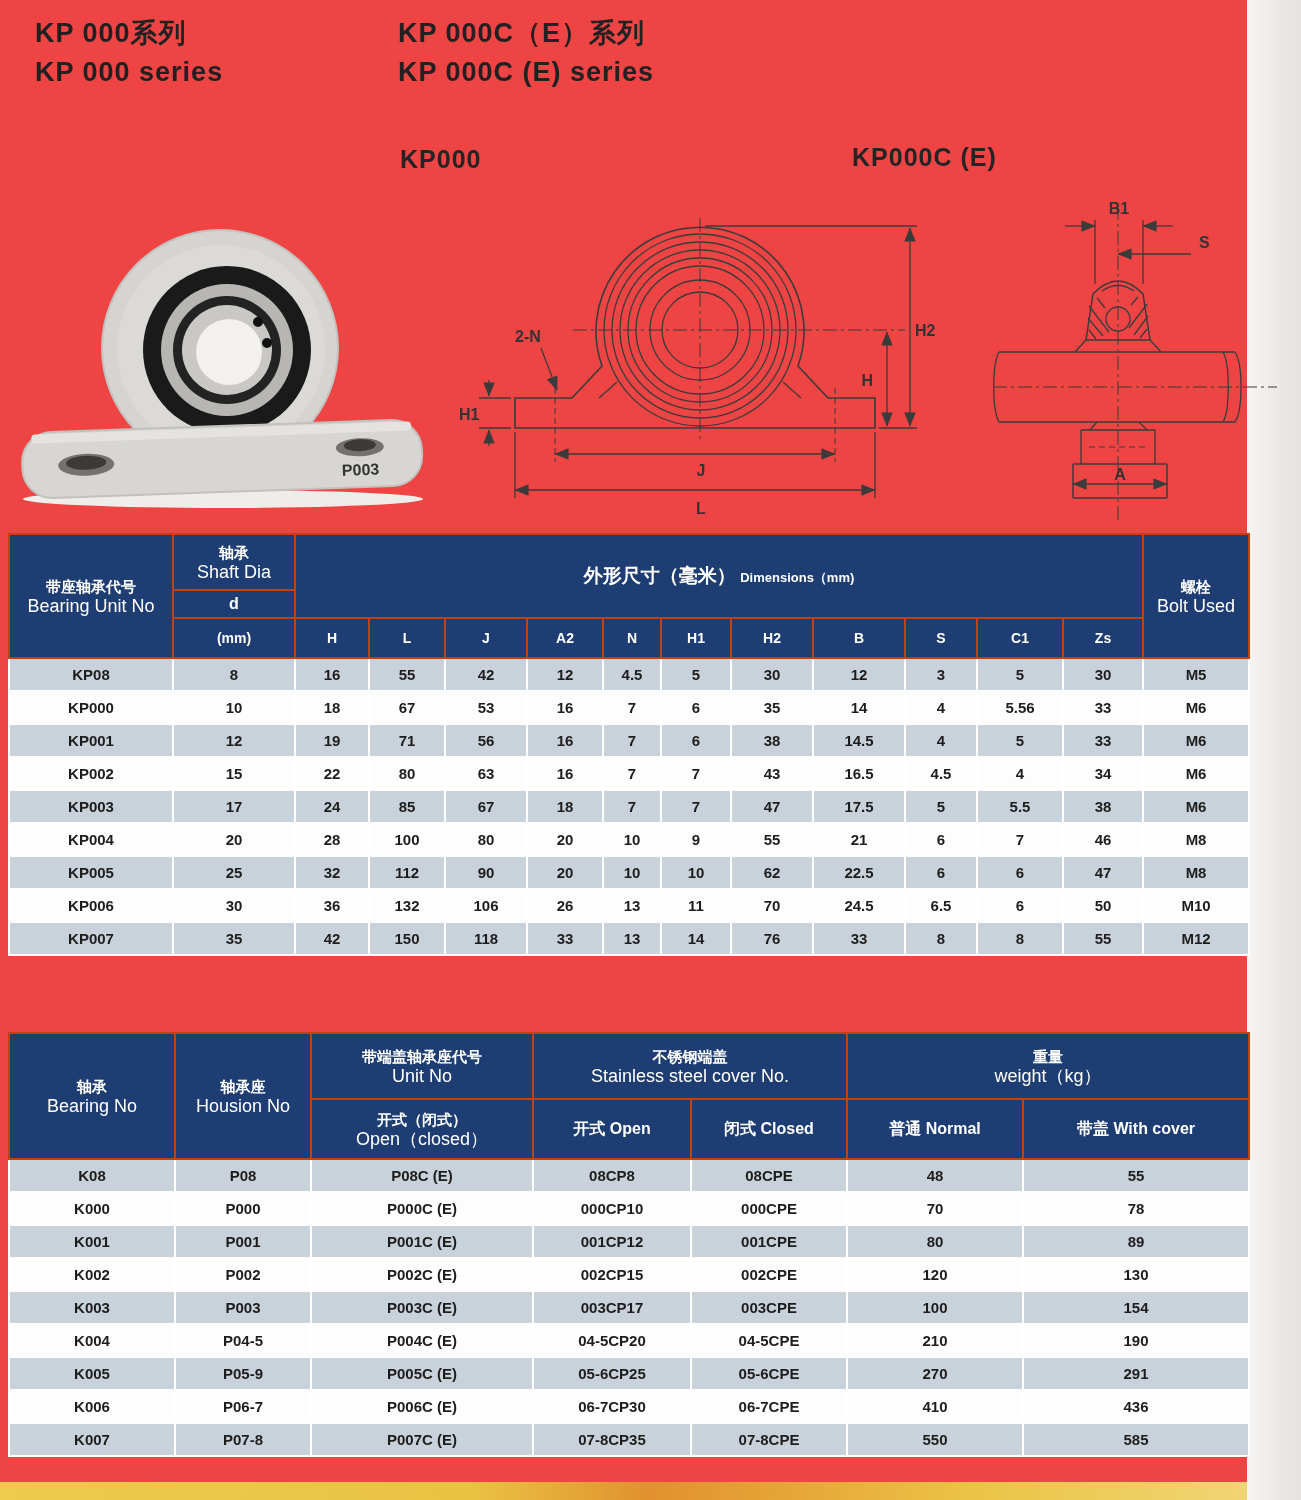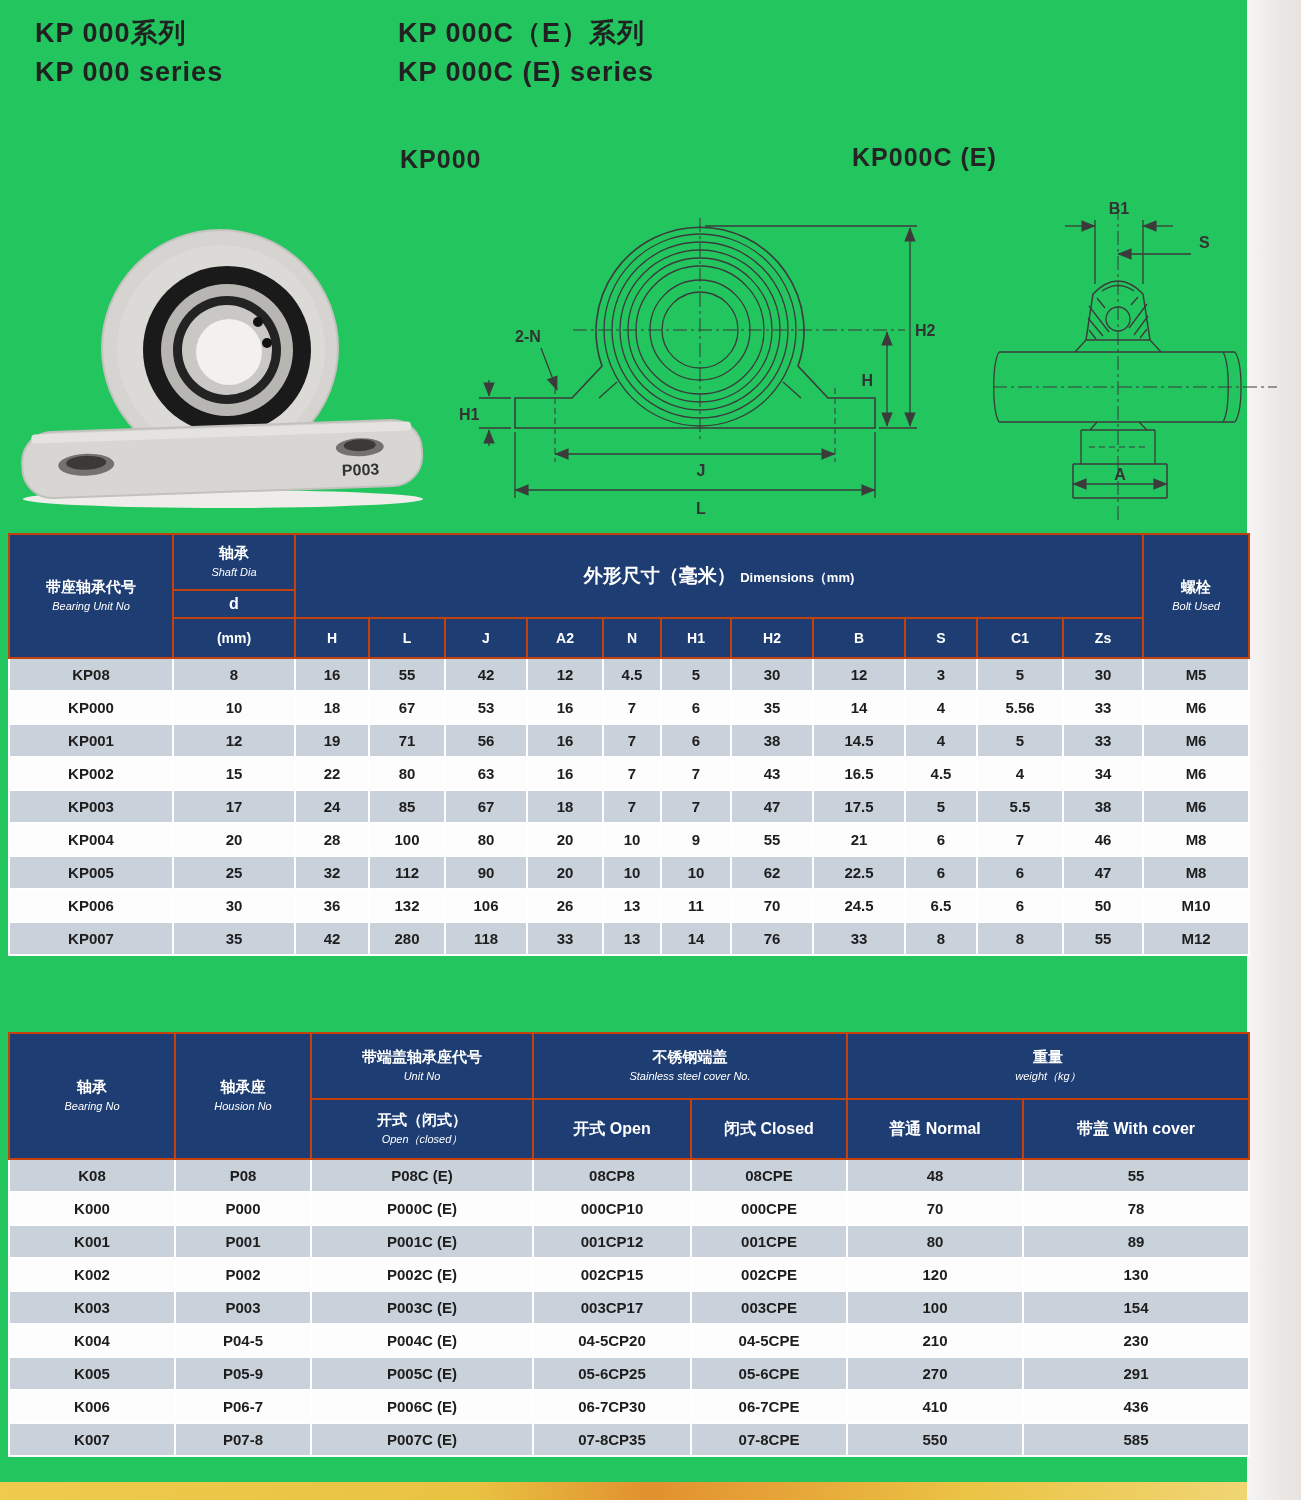--- a/index.html
+++ b/index.html
@@ -1,27 +1,27 @@
 <!DOCTYPE html>
 <html><head>
 <meta charset="utf-8">
 <style>
   html,body{margin:0;padding:0;background:#ffffff;}
-  #page{position:relative;width:1301px;height:1500px;background:#22c55e;overflow:hidden;
+  #page{position:relative;width:1301px;height:1500px;background:#ef4444;overflow:hidden;
         font-family:"Liberation Sans",sans-serif;color:#1c1c1c;}
   .page-edge{position:absolute;right:0;top:0;width:54px;height:100%;
         background:linear-gradient(90deg,#f7f5f3 0%,#ebe8e6 60%,#e6e3e1 100%);}
   .heading{position:absolute;font-size:27px;font-weight:600;color:#212121;line-height:39px;letter-spacing:1px;white-space:pre;}
   .sublabel{position:absolute;font-size:25px;font-weight:600;color:#242424;letter-spacing:1px;}
   table.spec{position:absolute;left:8px;border-collapse:collapse;table-layout:fixed;}
   table.spec th{background:#1e3d72;color:#ffffff;border:2px solid #c2410c;font-weight:600;
         text-align:center;vertical-align:middle;padding:1px 2px;}
   table.spec .zh{font-size:15px;display:block;line-height:20px;}
   table.spec .zh-inline{font-size:19px;}
-  table.spec .en{font-size:11px;font-weight:500;display:block;line-height:18px;font-style:italic;}
+  table.spec .en{font-size:18px;font-weight:500;display:block;line-height:18px;}
   table.spec .en-inline{font-size:13px;font-weight:700;}
   table.spec th.dimcol{font-size:14px;}
   table.spec td{border:2px solid #ffffff;text-align:center;vertical-align:middle;
         font-size:15px;font-weight:600;color:#1d1d1d;height:31px;padding:0 2px;}
   #t1 thead tr:nth-child(1) th{height:52px;}
   #t1 thead tr:nth-child(2) th{height:24px;}
   #t1 thead tr:nth-child(3) th{height:36px;}
   #t2 thead tr:nth-child(1) th{height:62px;}
   #t2 thead tr:nth-child(2) th{height:56px;}
   table.spec tbody tr:nth-child(odd) td{background:#c9d1da;}
@@ -313,21 +313,21 @@
           <td>24.5</td>
           <td>6.5</td>
           <td>6</td>
           <td>50</td>
           <td>M10</td>
         </tr>
         <tr>
           <td>KP007</td>
           <td>35</td>
           <td>42</td>
-          <td>280</td>
+          <td>150</td>
           <td>118</td>
           <td>33</td>
           <td>13</td>
           <td>14</td>
           <td>76</td>
           <td>33</td>
           <td>8</td>
           <td>8</td>
           <td>55</td>
           <td>M12</td>
@@ -425,21 +425,21 @@
           <td>100</td>
           <td>154</td>
         </tr>
         <tr>
           <td>K004</td>
           <td>P04-5</td>
           <td>P004C (E)</td>
           <td>04-5CP20</td>
           <td>04-5CPE</td>
           <td>210</td>
-          <td>230</td>
+          <td>190</td>
         </tr>
         <tr>
           <td>K005</td>
           <td>P05-9</td>
           <td>P005C (E)</td>
           <td>05-6CP25</td>
           <td>05-6CPE</td>
           <td>270</td>
           <td>291</td>
         </tr>

